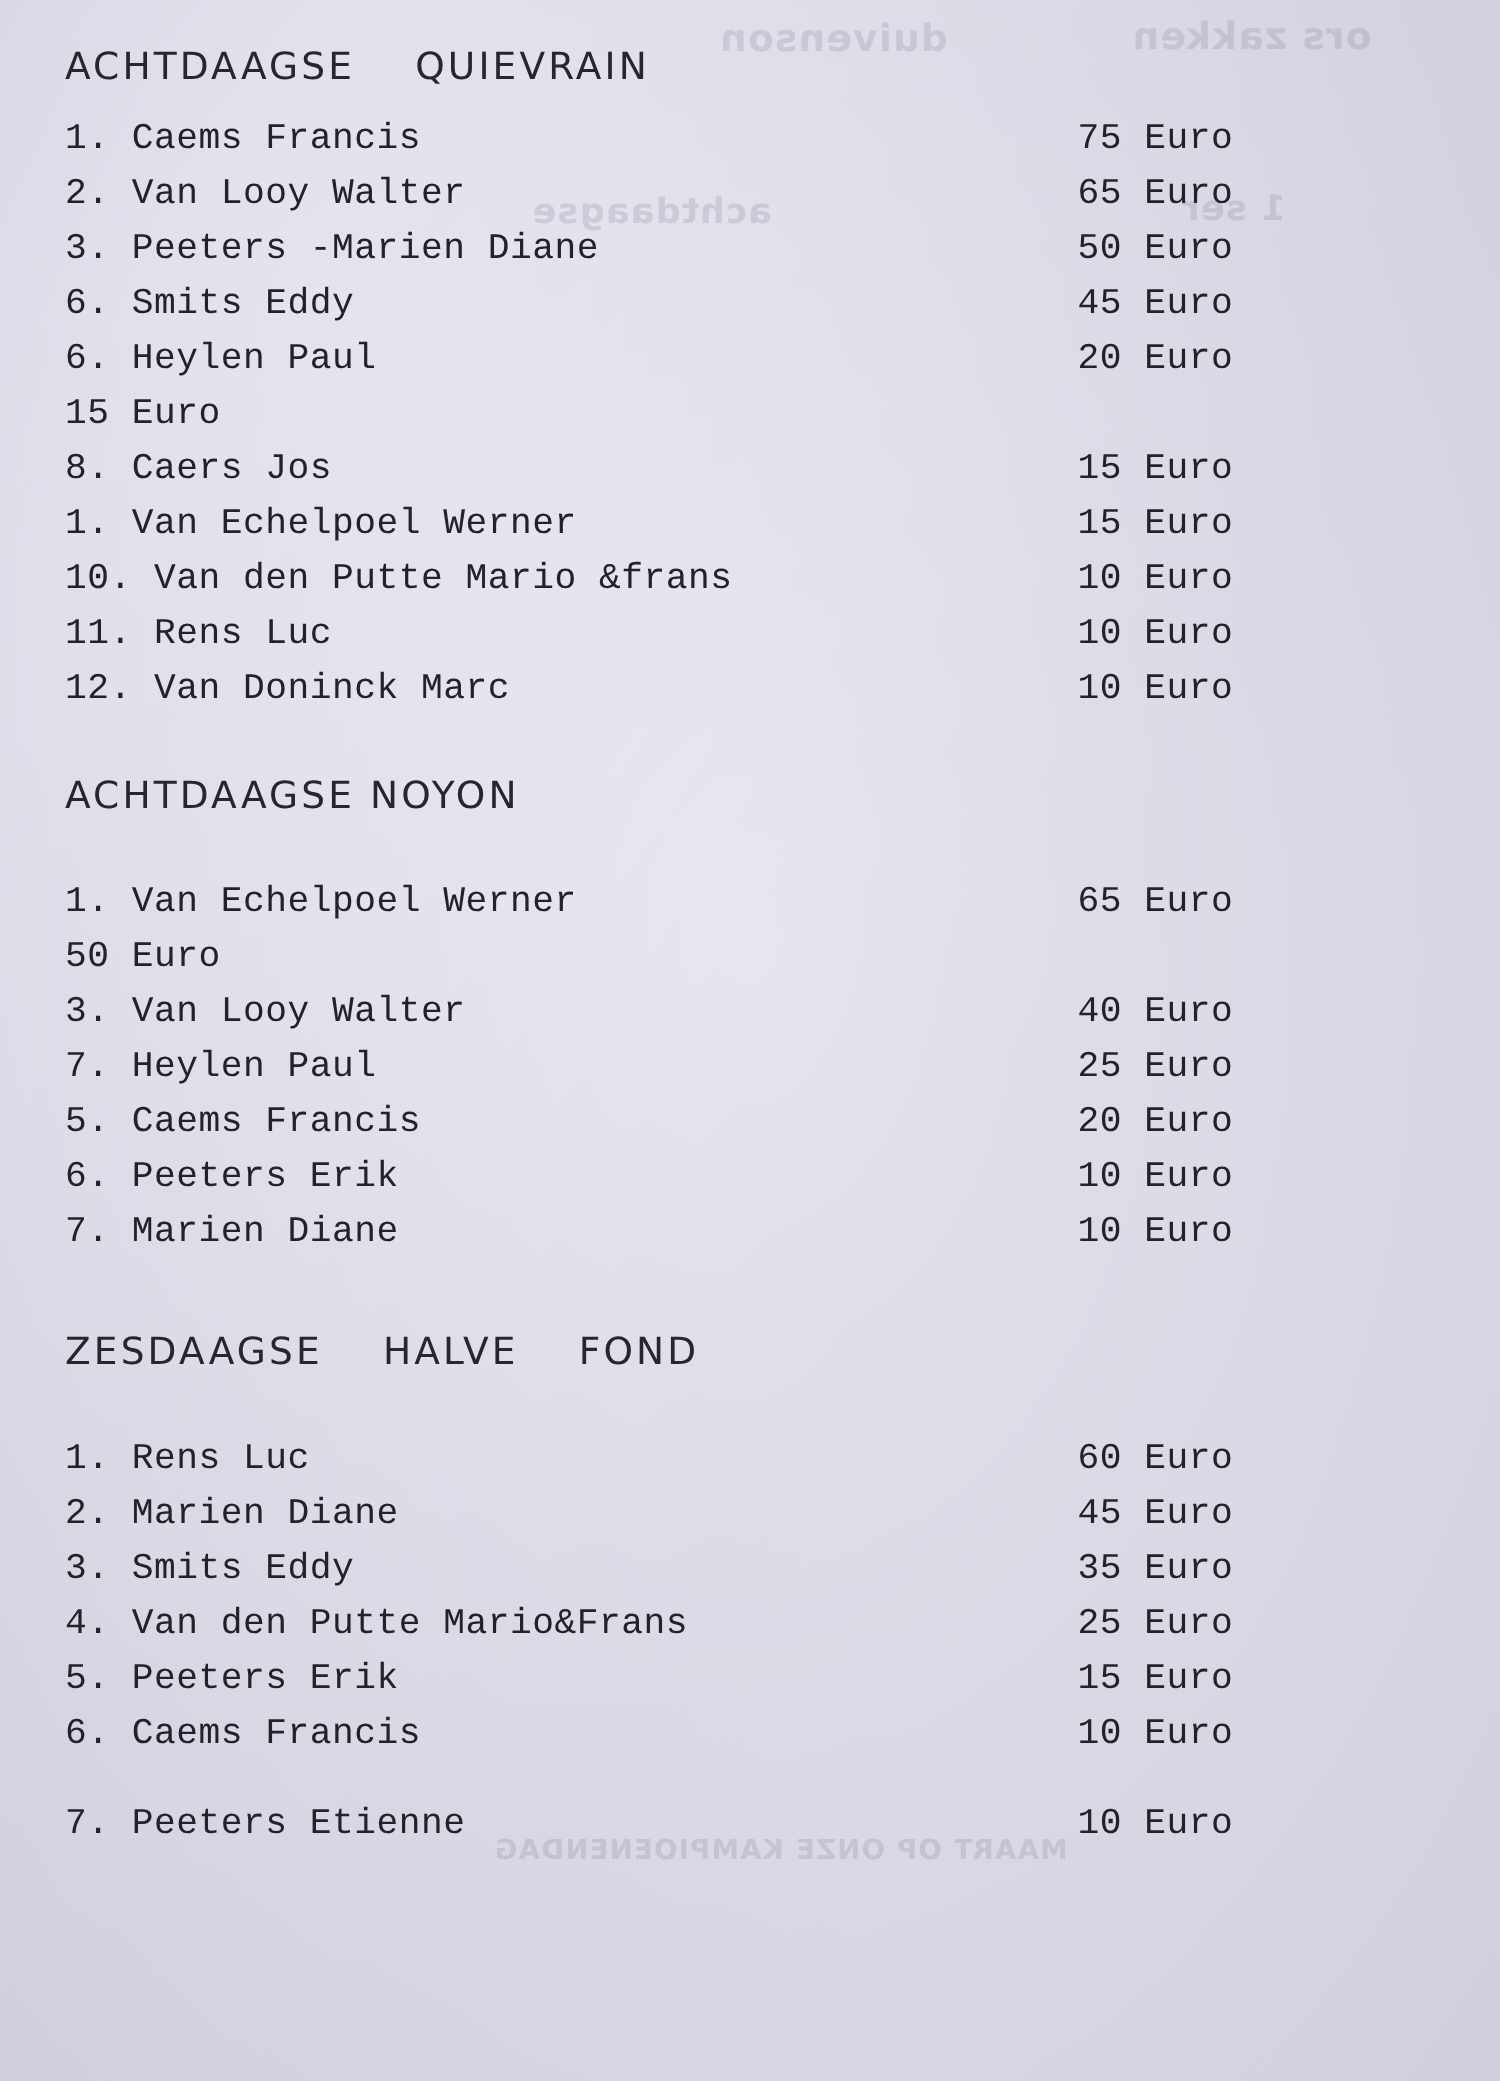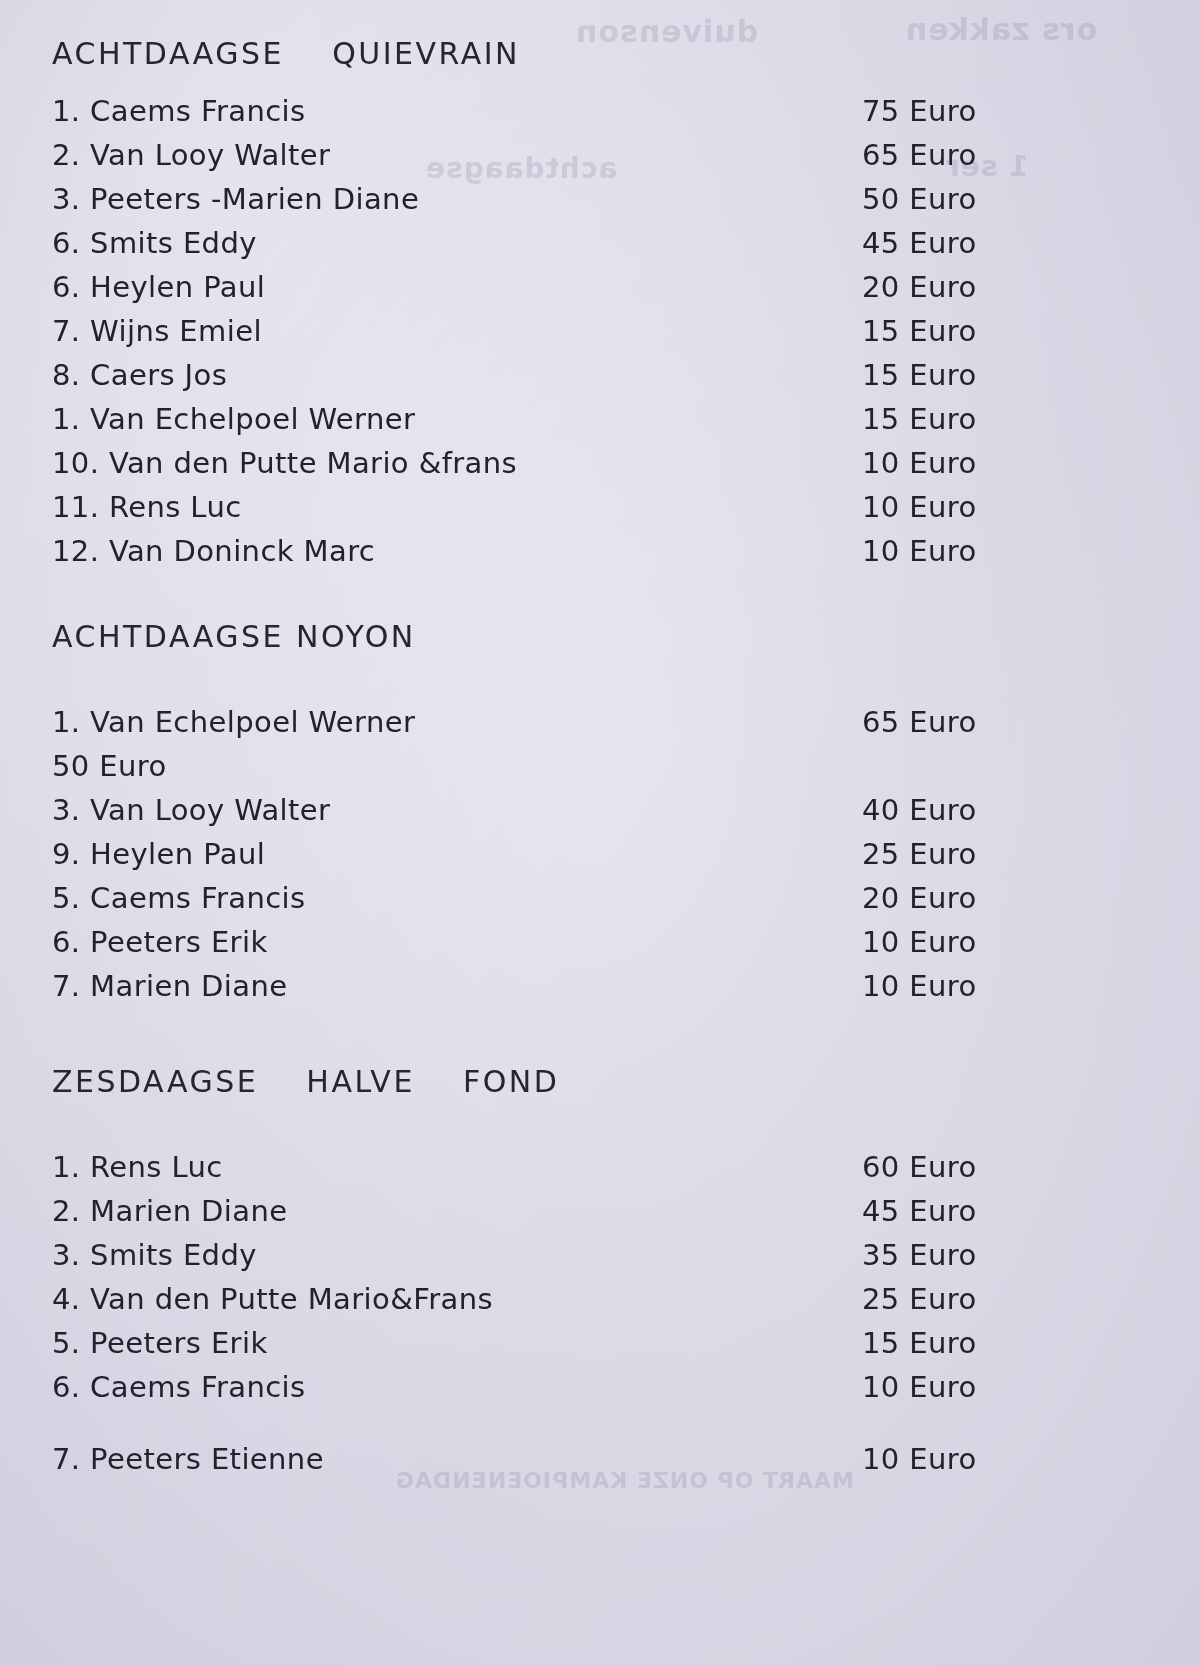--- a/index.html
+++ b/index.html
@@ -59,20 +59,21 @@
   }
   .rows {
     display: block;
   }
   .row {
     display: flex;
     align-items: baseline;
     font-size: 29px;
     line-height: 44px;
     color: #22222c;
+    font-family: Liberation Mono, monospace;
   }
   .row .name {
     flex: 0 0 810px;
     white-space: nowrap;
     letter-spacing: 0.4px;
   }
   .row .amount {
     flex: 1 1 auto;
     white-space: nowrap;
     letter-spacing: 0.4px;
@@ -113,21 +114,20 @@
       </div>
       <div class="row">
         <span class="name">6. Smits Eddy</span>
         <span class="amount">45 Euro</span>
       </div>
       <div class="row">
         <span class="name">6. Heylen Paul</span>
         <span class="amount">20 Euro</span>
       </div>
       <div class="row">
-        <span class="name">7. Wijns Emiel</span>
         <span class="amount">15 Euro</span>
       </div>
       <div class="row">
         <span class="name">8. Caers Jos</span>
         <span class="amount">15 Euro</span>
       </div>
       <div class="row">
         <span class="name">1. Van Echelpoel Werner</span>
         <span class="amount">15 Euro</span>
       </div>
@@ -157,21 +157,21 @@
         <span class="amount">65 Euro</span>
       </div>
       <div class="row">
         <span class="amount">50 Euro</span>
       </div>
       <div class="row">
         <span class="name">3. Van Looy Walter</span>
         <span class="amount">40 Euro</span>
       </div>
       <div class="row">
-        <span class="name">9. Heylen Paul</span>
+        <span class="name">7. Heylen Paul</span>
         <span class="amount">25 Euro</span>
       </div>
       <div class="row">
         <span class="name">5. Caems Francis</span>
         <span class="amount">20 Euro</span>
       </div>
       <div class="row">
         <span class="name">6. Peeters Erik</span>
         <span class="amount">10 Euro</span>
       </div>

